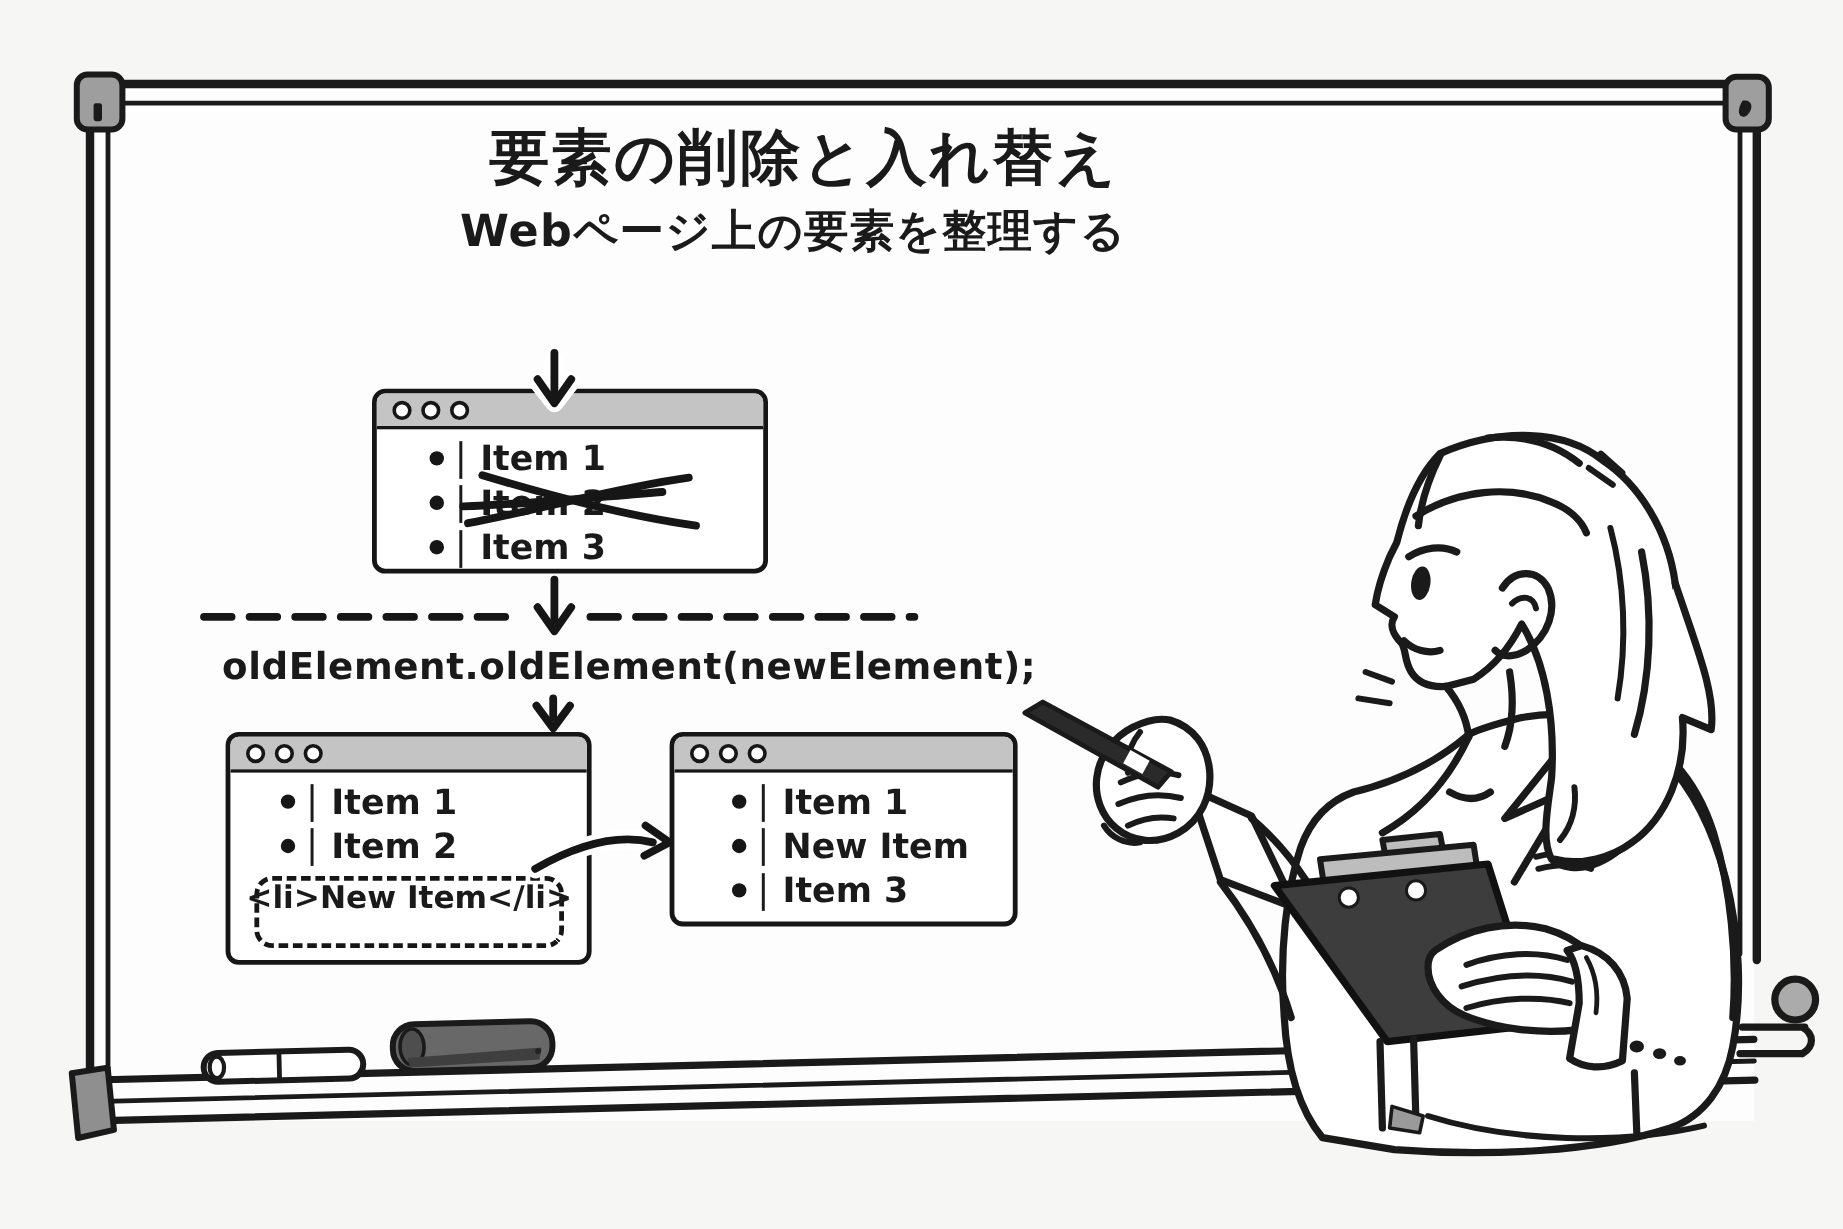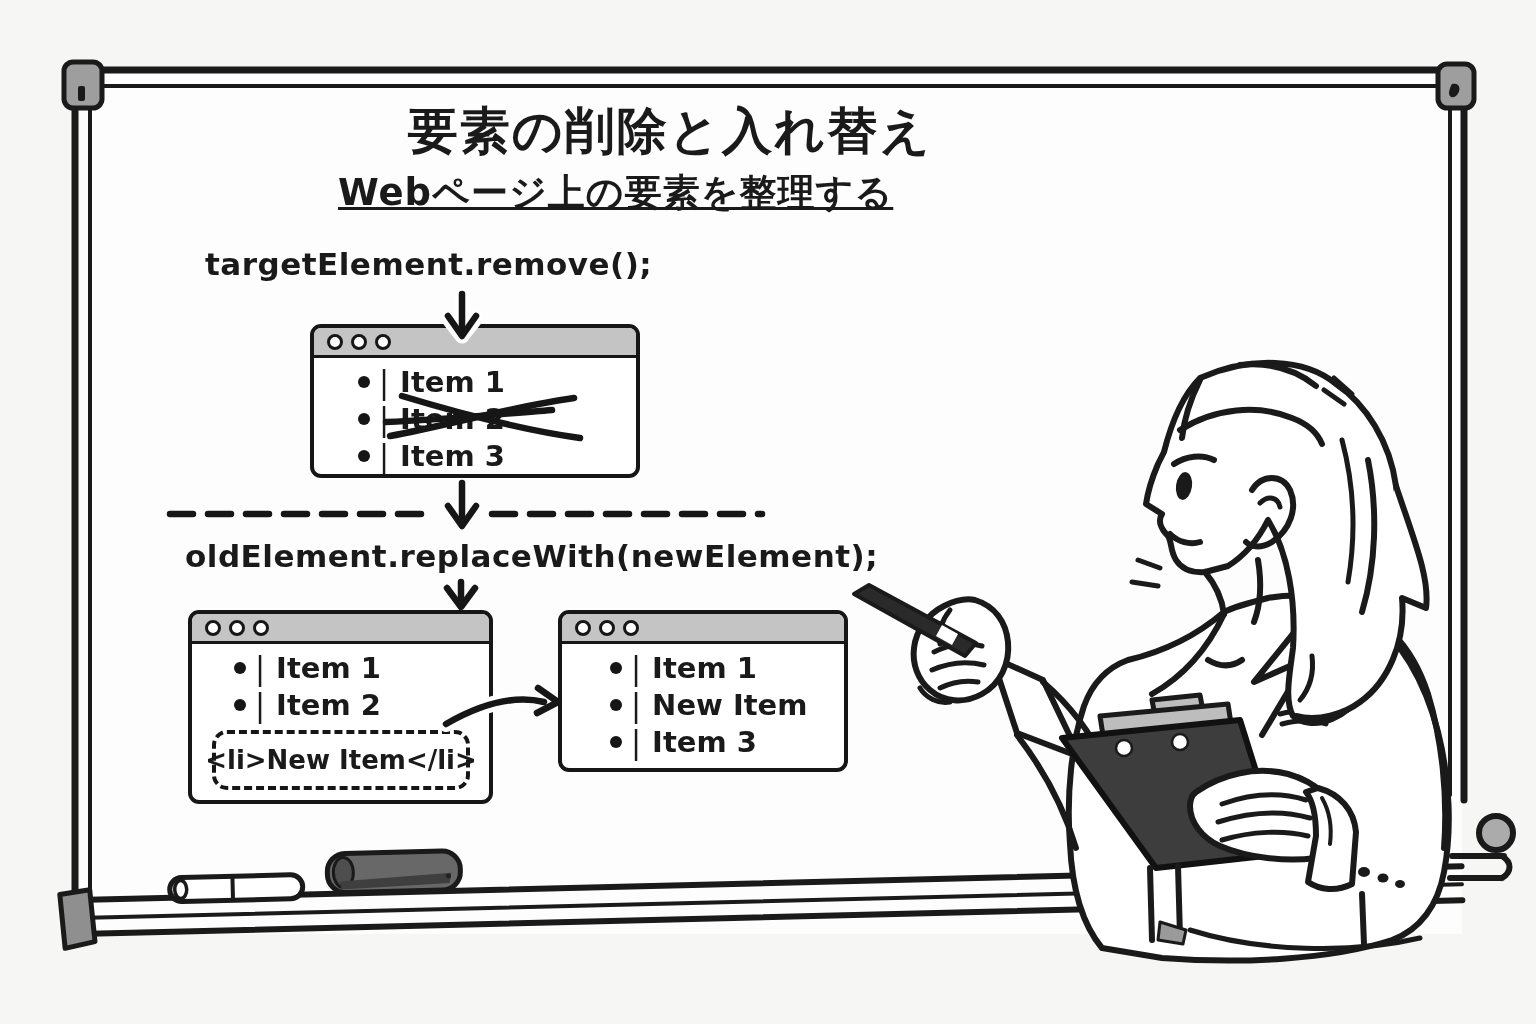--- a/index.html
+++ b/index.html
@@ -3,39 +3,39 @@
 <meta charset="utf-8">
 <style>
   html,body{margin:0;padding:0;background:#f6f6f5;}
   .stage{position:relative;width:1536px;height:1024px;overflow:hidden;
          font-family:"DejaVu Sans","Liberation Sans",sans-serif;color:#1a1a1a;padding-left:26px;}
   svg.layer{position:absolute;left:0;top:0;width:1536px;height:1024px;}
   svg.fg{pointer-events:none;}
   .abs{position:absolute;}
   .board-title{left:330px;top:98px;width:680px;text-align:center;
                font-size:50px;font-weight:700;letter-spacing:2px;}
-  .board-subtitle{left:338px;top:168px;width:680px;
-                  font-size:37px;font-weight:700;letter-spacing:1px;text-decoration:underline;}
+  .board-subtitle{left:321px;top:168px;width:680px;text-align:center;
+                  font-size:37px;font-weight:700;letter-spacing:1px;}
   .code{font-size:31px;font-weight:700;letter-spacing:.5px;white-space:nowrap;}
   .code1{left:205px;top:246px;}
   .code2{left:185px;top:538px;}
   .win{position:absolute;background:#ffffff;border:4px solid #161616;border-radius:11px;
        box-sizing:border-box;}
   .win-bar{height:30px;background:#c4c4c4;border-bottom:3px solid #161616;
            border-radius:7px 7px 0 0;display:flex;align-items:center;gap:8px;
            padding-left:13px;box-sizing:border-box;}
   .dot{width:16px;height:16px;border-radius:50%;background:#ffffff;border:3px solid #161616;
        box-sizing:border-box;}
   .win-body{padding-top:5px;}
   .row{display:flex;align-items:center;height:37px;font-size:29px;font-weight:700;}
   .bullet{width:12px;height:12px;border-radius:50%;background:#161616;flex:0 0 auto;}
   .pipe{font-weight:500;font-size:30px;margin:0 11px 0 9px;transform:scaleY(1.05);}
   .insert-box{position:absolute;left:20px;top:116px;width:258px;height:60px;
               border:4px dashed #161616;border-radius:15px;display:flex;
-              align-items:center;justify-content:center;font-size:26px;font-weight:700;
+              justify-content:center;font-size:26px;font-weight:700;
               white-space:nowrap;box-sizing:border-box;}
   .pad1 .row{padding-left:44px;}
   .pad2 .row{padding-left:42px;}
   .pad3 .row{padding-left:48px;}
 </style>
 </head>
 <body>
 
 <div class="stage">
 
@@ -182,22 +182,21 @@
         <path d="M1170,534 C1178,542 1190,545 1200,542" stroke="#1a1a1a" stroke-width="6" fill="none"></path>
         <path d="M1138,560 L1160,568 M1132,582 L1158,586" stroke="#1a1a1a" stroke-width="5" fill="none"></path>
       </g>
 
       <path d="M1205,572 C1215,584 1222,598 1224,614 M1258,560 C1262,584 1260,606 1254,622" stroke="#1a1a1a" stroke-width="6" fill="none"></path>
     </g>
   </svg>
 
   <div class="abs board-title">要素の削除と入れ替え</div>
   <div class="abs board-subtitle">Webページ上の要素を整理する</div>
-  <div class="abs code code1">targetElement.remove();</div>
-  <div class="abs code code2">oldElement.replaceWith(newElement);</div>
+  <div class="abs code code2">oldElement.oldElement(newElement);</div>
 
   <div class="win pad1" style="left:310px;top:324px;width:330px;height:154px;">
     <div class="win-bar">
       <span class="dot"></span>
       <span class="dot"></span>
       <span class="dot"></span>
     </div>
     <div class="win-body">
       <div class="row">
         <span class="bullet"></span>

